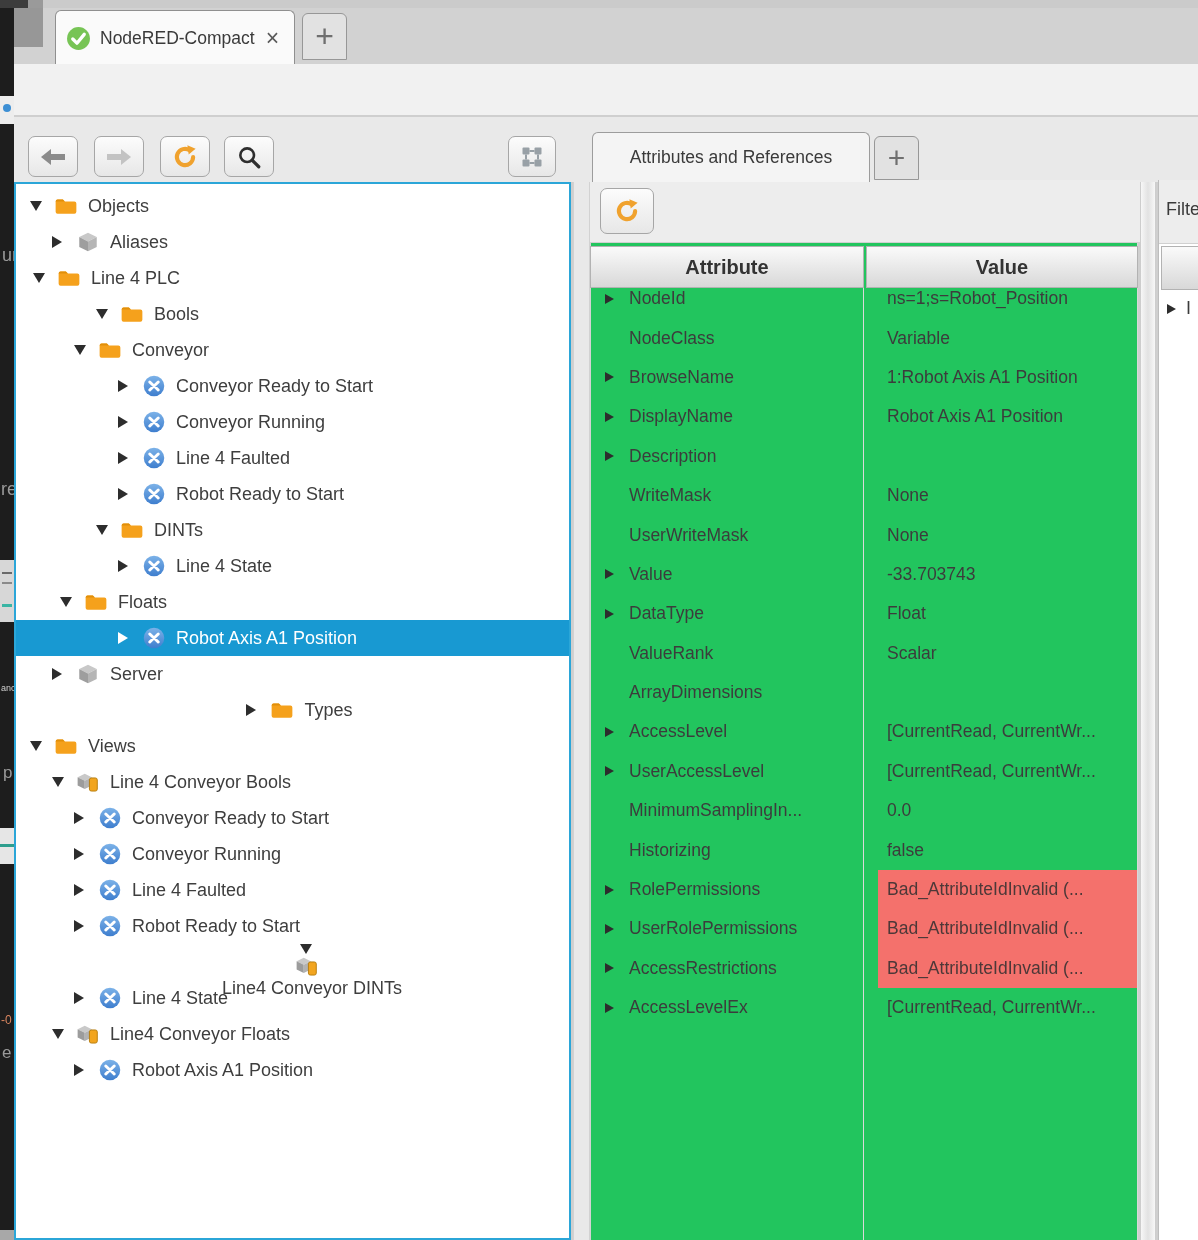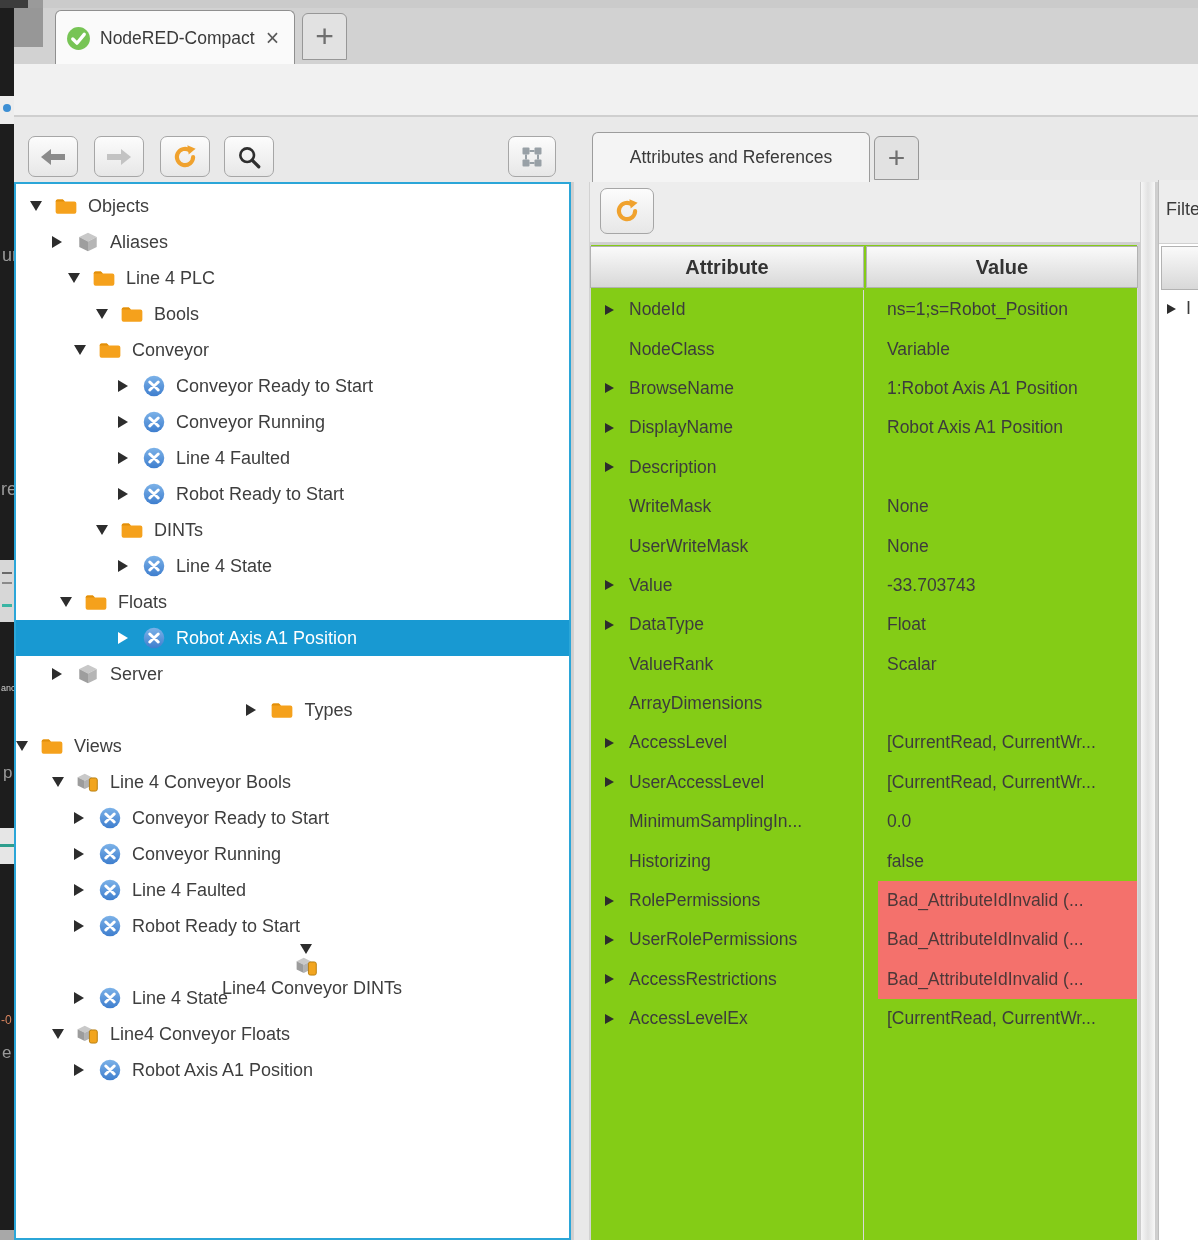--- a/index.html
+++ b/index.html
@@ -75,21 +75,21 @@
   .rtoolbar{left:590px;top:180px;width:550px;height:63px;background:#ededed;border-bottom:1px solid #d0d0d0;z-index:1;}
   .rrefresh{position:absolute;left:10px;top:8px;width:52px;height:44px;border:1px solid #a6a6a6;border-radius:7px;
     background:linear-gradient(#fcfcfc,#e7e7e7);display:flex;align-items:center;justify-content:center;}
 
   
   .attr-header{left:590px;top:246px;width:548px;height:42px;display:flex;gap:2px;}
   .hcell{background:linear-gradient(#fafafa,#d8d8d8);border:1px solid #b2b2b2;
     display:flex;align-items:center;justify-content:center;font-weight:bold;font-size:20px;color:#333;}
   .hcell.c1{width:272px;flex:none;}
   .hcell.c2{flex:1;}
-  .attr-body{left:590px;top:245px;width:548px;bottom:0;background:#84cc16;
+  .attr-body{left:590px;top:234px;width:548px;bottom:0;background:#22c55e;
     border-left:1px solid #d4d4d4;border-right:1px solid #d9d9d9;}
   .col-divider{position:absolute;left:272px;top:45px;bottom:0;width:1px;background:#d9d9d9;}
   .attr-rows{position:absolute;left:0;top:45px;right:0;}
   .attr-row{display:flex;height:39.4px;align-items:stretch;font-size:17.5px;color:#3c3c3c;}
   .attr-cell{width:272px;flex:none;display:flex;align-items:center;padding-left:14px;white-space:nowrap;overflow:hidden;}
   .attr-cell .arrow-box{width:15px;margin-right:9px;}
   .attr-cell .tri-right{border-top-width:5.5px;border-bottom-width:5.5px;border-left-width:9px;}
   .val-cell{flex:1;display:flex;align-items:center;padding-left:9px;white-space:nowrap;overflow:hidden;margin-left:1px;}
   .val-cell.error{background:#f4716c;color:#4d3838;}
 
@@ -232,21 +232,21 @@
         </span>
         <span class="tree-ico">
           <svg viewBox="0 0 22 22">
             <polygon points="11,2.5 19,6.5 11,10.5 3,6.5" fill="#c8c8c8"></polygon>
             <polygon points="3,6.5 11,10.5 11,19.5 3,15.5" fill="#9e9e9e"></polygon>
             <polygon points="19,6.5 11,10.5 11,19.5 19,15.5" fill="#b5b5b5"></polygon>
           </svg>
         </span>
         <span>Aliases</span>
       </div>
-      <div class="tree-row" style="padding-left: 52px;">
+      <div class="tree-row" style="padding-left: 17px;">
         <span class="arrow-box">
           <span class="tri tri-down"></span>
         </span>
         <span class="tree-ico">
           <svg viewBox="0 0 22 22">
             <path d="M1.5 6.8 q0-1.8 1.8-1.8 h4.8 l1.9 1.9 h8.7 q1.8 0 1.8 1.8 v7.6 q0 1.8 -1.8 1.8 h-15.4 q-1.8 0 -1.8 -1.8 Z" fill="#f5a11c"></path>
             <path d="M1.5 6.8 q0-1.8 1.8-1.8 h4.8 l1.9 1.9 h-8.5 Z" fill="#e18f0a"></path>
           </svg>
         </span>
         <span>Line 4 PLC</span>
@@ -389,21 +389,21 @@
           <span class="tri tri-right"></span>
         </span>
         <span class="tree-ico">
           <svg viewBox="0 0 22 22">
             <path d="M1.5 6.8 q0-1.8 1.8-1.8 h4.8 l1.9 1.9 h8.7 q1.8 0 1.8 1.8 v7.6 q0 1.8 -1.8 1.8 h-15.4 q-1.8 0 -1.8 -1.8 Z" fill="#f5a11c"></path>
             <path d="M1.5 6.8 q0-1.8 1.8-1.8 h4.8 l1.9 1.9 h-8.5 Z" fill="#e18f0a"></path>
           </svg>
         </span>
         <span>Types</span>
       </div>
-      <div class="tree-row" style="">
+      <div class="tree-row" style="padding-left: 14px;">
         <span class="arrow-box">
           <span class="tri tri-down"></span>
         </span>
         <span class="tree-ico">
           <svg viewBox="0 0 22 22">
             <path d="M1.5 6.8 q0-1.8 1.8-1.8 h4.8 l1.9 1.9 h8.7 q1.8 0 1.8 1.8 v7.6 q0 1.8 -1.8 1.8 h-15.4 q-1.8 0 -1.8 -1.8 Z" fill="#f5a11c"></path>
             <path d="M1.5 6.8 q0-1.8 1.8-1.8 h4.8 l1.9 1.9 h-8.5 Z" fill="#e18f0a"></path>
           </svg>
         </span>
         <span>Views</span>

